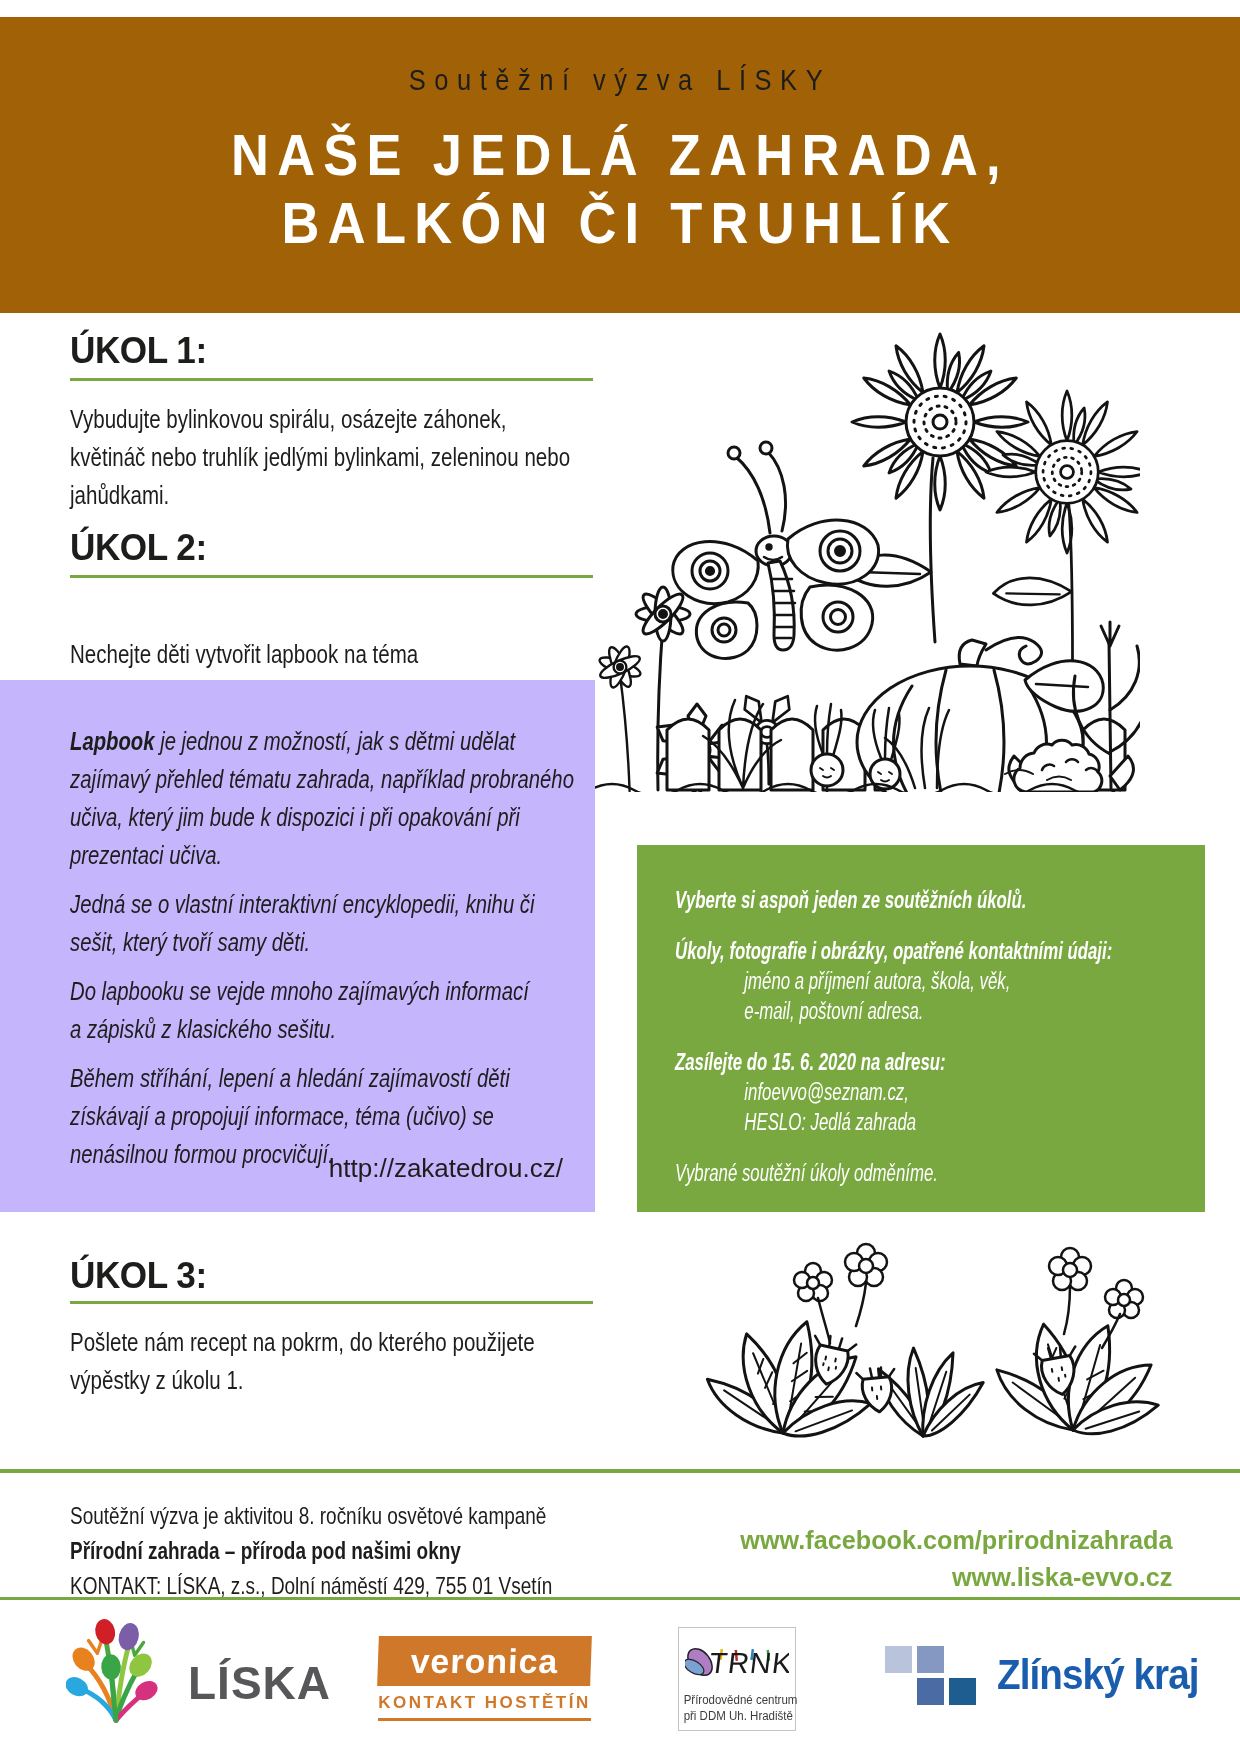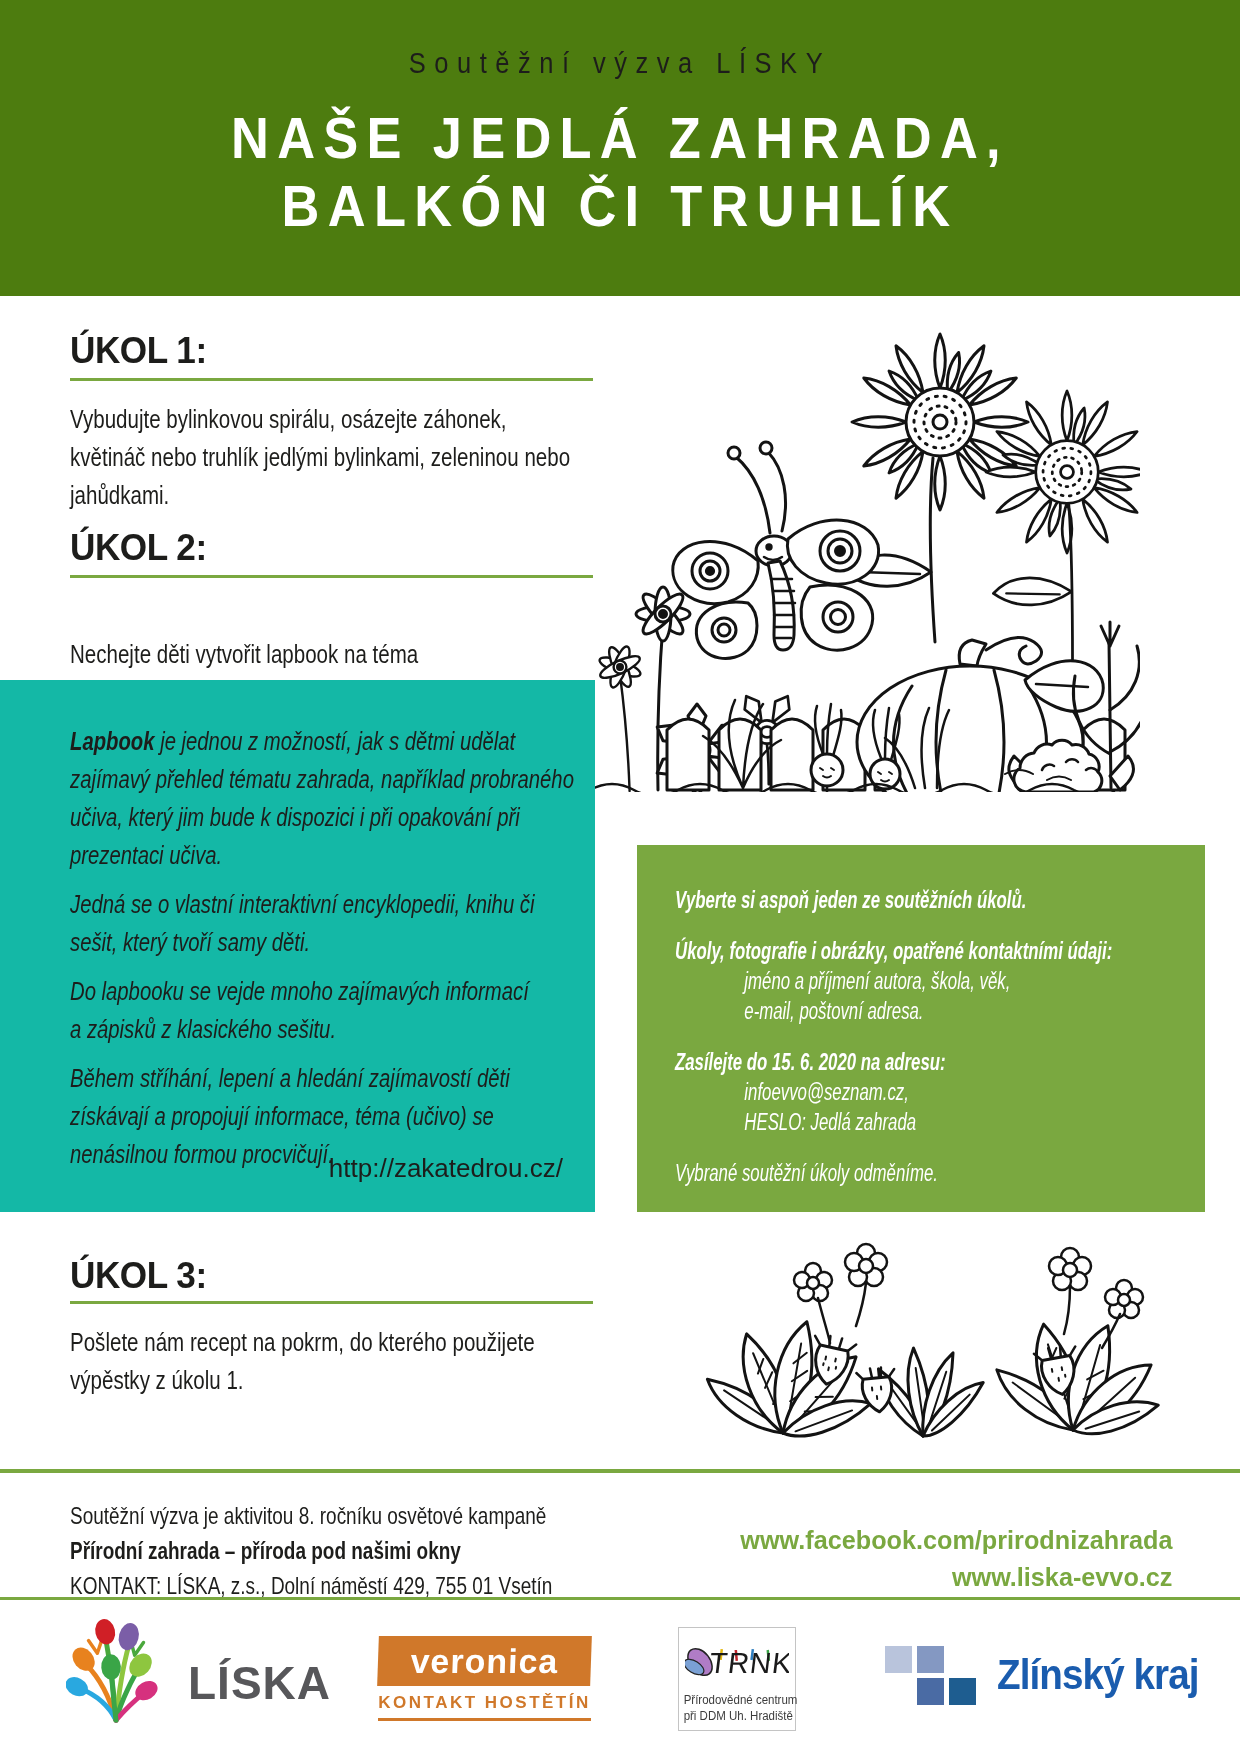--- a/index.html
+++ b/index.html
@@ -3,38 +3,38 @@
 <meta charset="utf-8">
 <style>
   * { margin:0; padding:0; box-sizing:border-box; }
   body { background:#888; }
   .page {
     position:relative; width:1240px; height:1754px; margin:0 auto;
     background:#ffffff; overflow:hidden;
     font-family:"Liberation Sans", sans-serif; color:#1d1d1b;
   }
   
-  .hd { position:absolute; left:0; top:0; width:1240px; height:296px;
-        background:#4d7c0f; text-align:center; }
+  .hd { position:absolute; left:0; top:17px; width:1240px; height:296px;
+        background:#a16207; text-align:center; }
   .kick { margin-top:46px; font-size:30px; font-weight:400; color:#1d1d1b;
           letter-spacing:10px; transform:scaleX(.85); transform-origin:50% 0; }
   .ttl { color:#fff; font-weight:700; font-size:57px; letter-spacing:9px;
          line-height:68px; transform:scaleX(.92); transform-origin:50% 0; }
   .t1 { margin-top:24px; }
   
   .abs { position:absolute; }
   .h2  { font-size:37px; font-weight:700; letter-spacing:-.5px;
          transform:scaleX(.95); transform-origin:0 0; white-space:nowrap; }
   .rule { position:absolute; left:70px; width:523px; height:3px; background:#7aa840; }
   .body { font-size:26px; line-height:38px; white-space:pre-line; width:720px;
           transform:scaleX(.79); transform-origin:0 0; }
   .b { font-weight:700; }
   
   .lapbox { position:absolute; left:0; top:680px; width:595px; height:532px;
-            background:#14b8a6; }
+            background:#c4b5fd; }
   .lapin { position:absolute; left:70px; top:42px; width:700px;
            font-style:italic; font-size:26px; line-height:38px;
            transform:scaleX(.78); transform-origin:0 0; }
   .lapin p { white-space:pre-line; margin-bottom:11px; }
   .laplink { position:absolute; right:32px; bottom:28px; 
              font-size:26px; }
   
   .contest { position:absolute; left:637px; top:845px; width:568px; height:367px;
              background:#7aa840; color:#fff;font-style:italic; }
   .conin { position:absolute; left:38px; top:40px; width:720px; font-size:23px;

